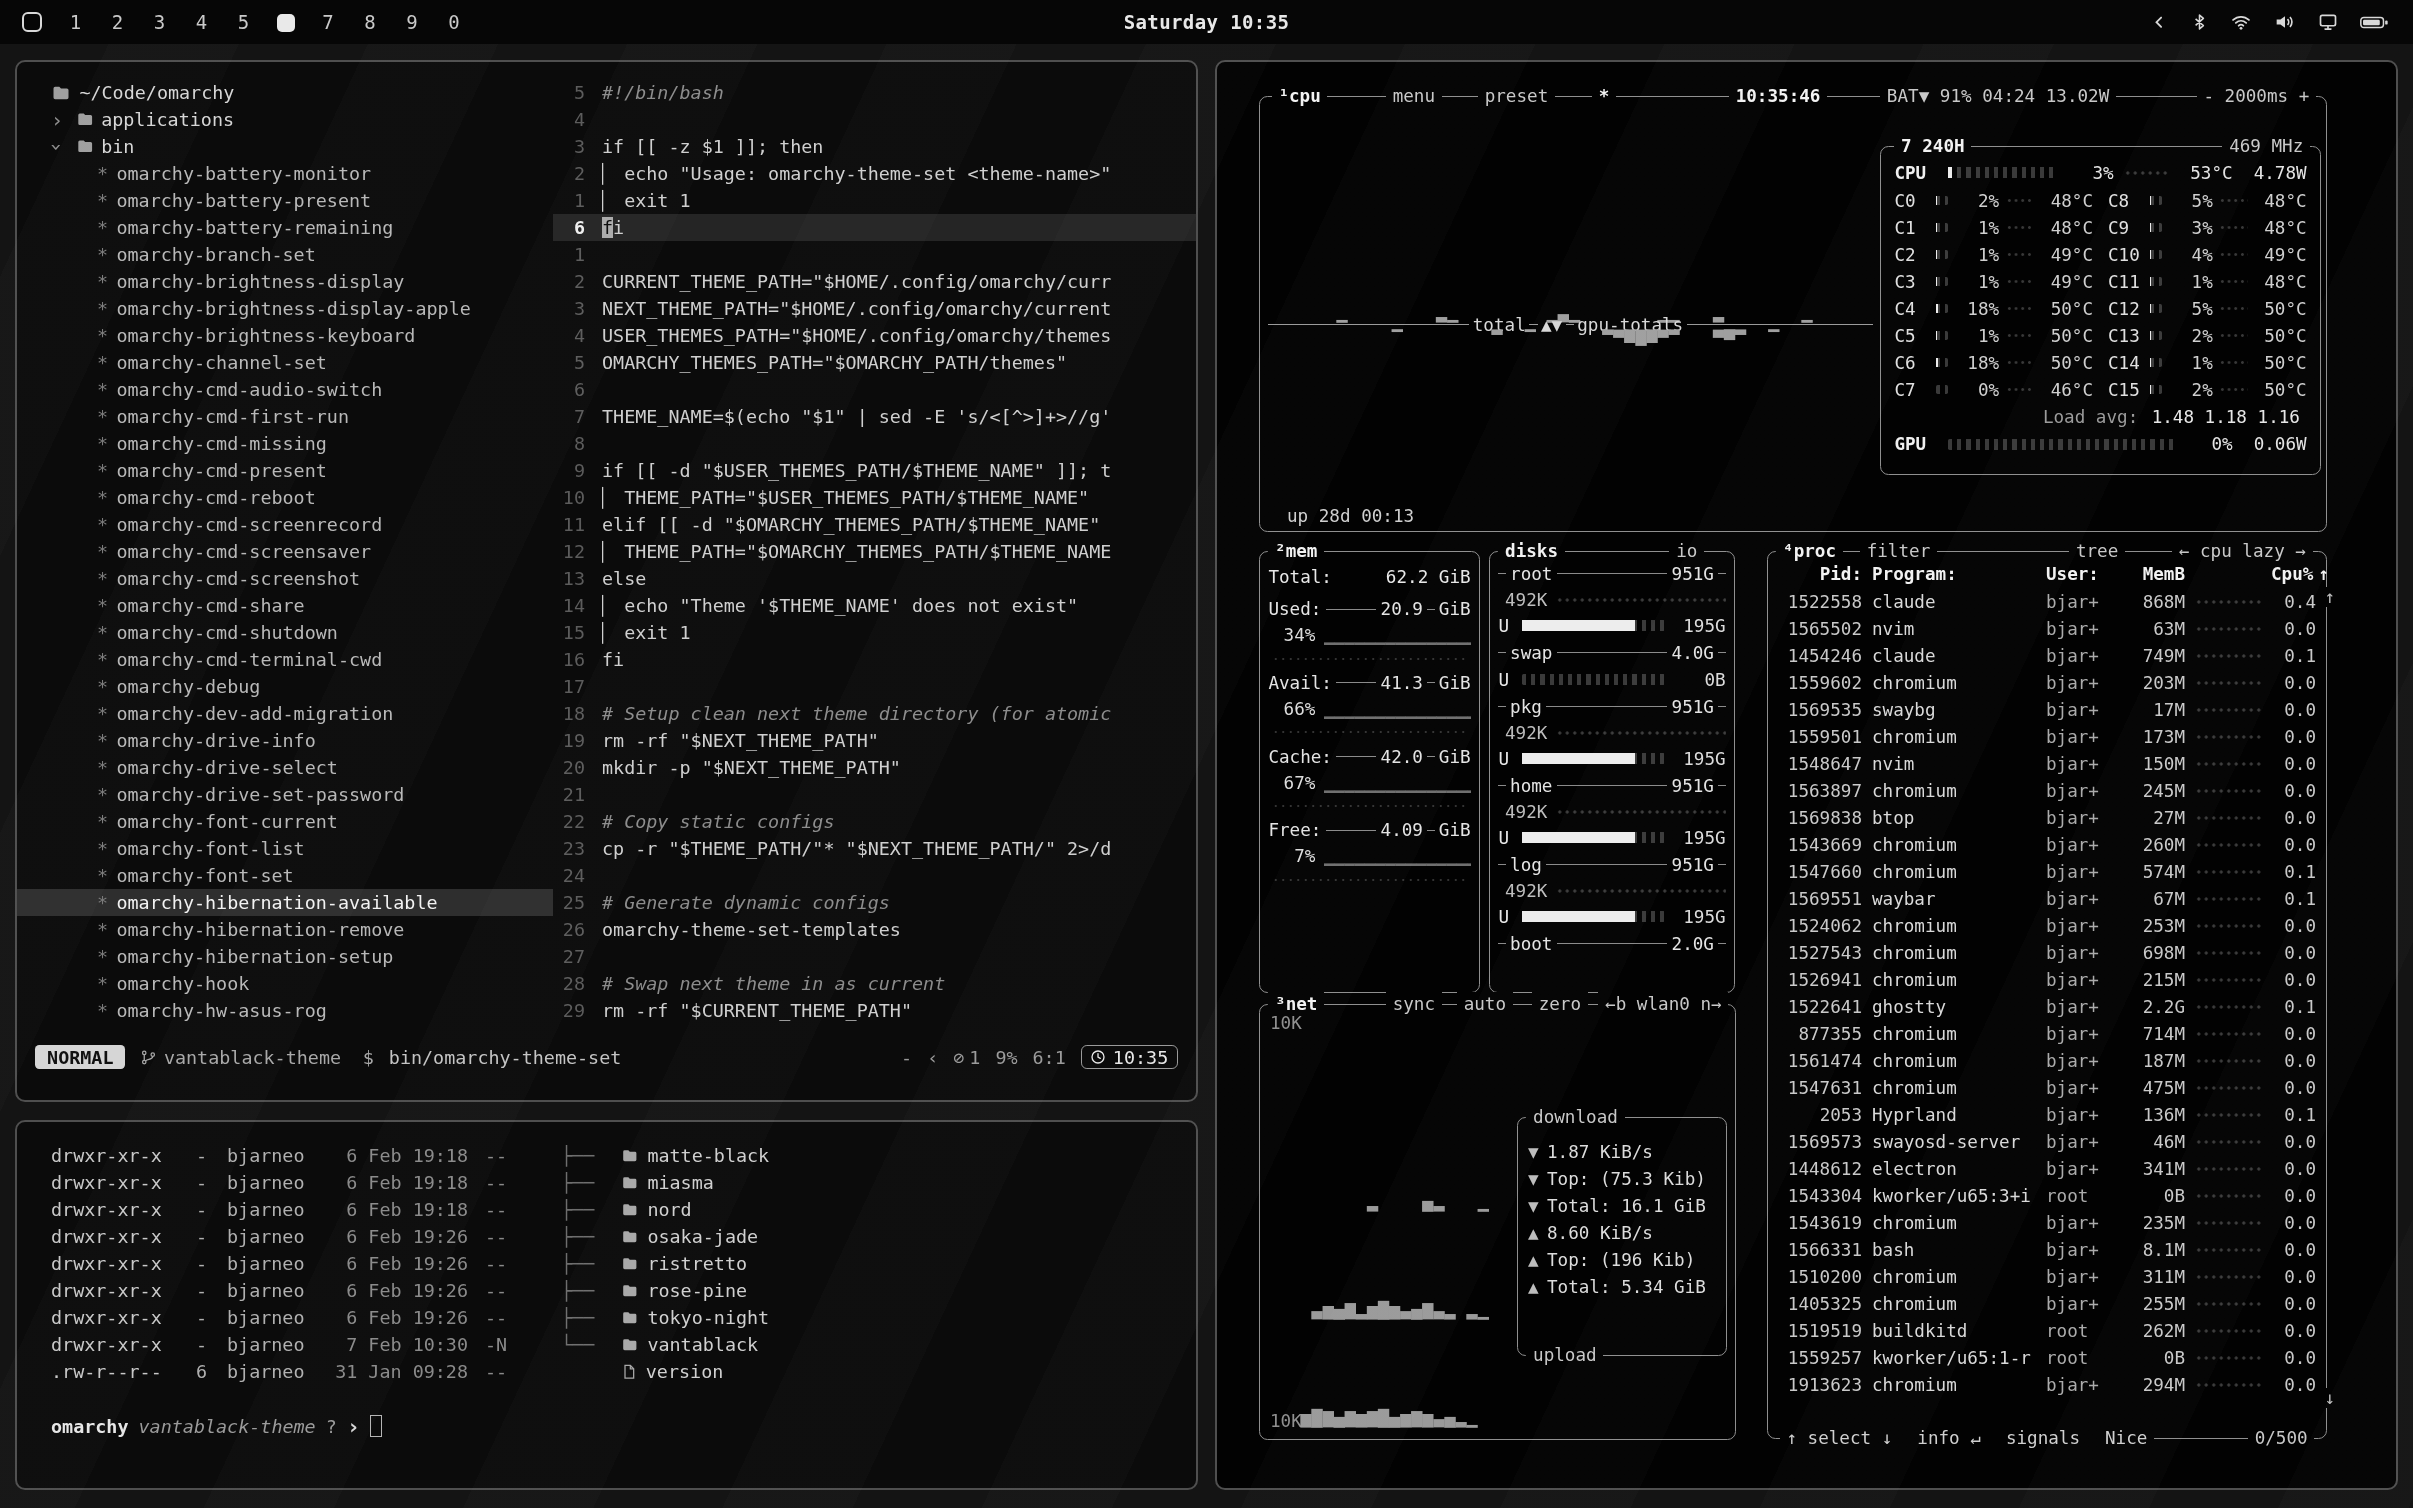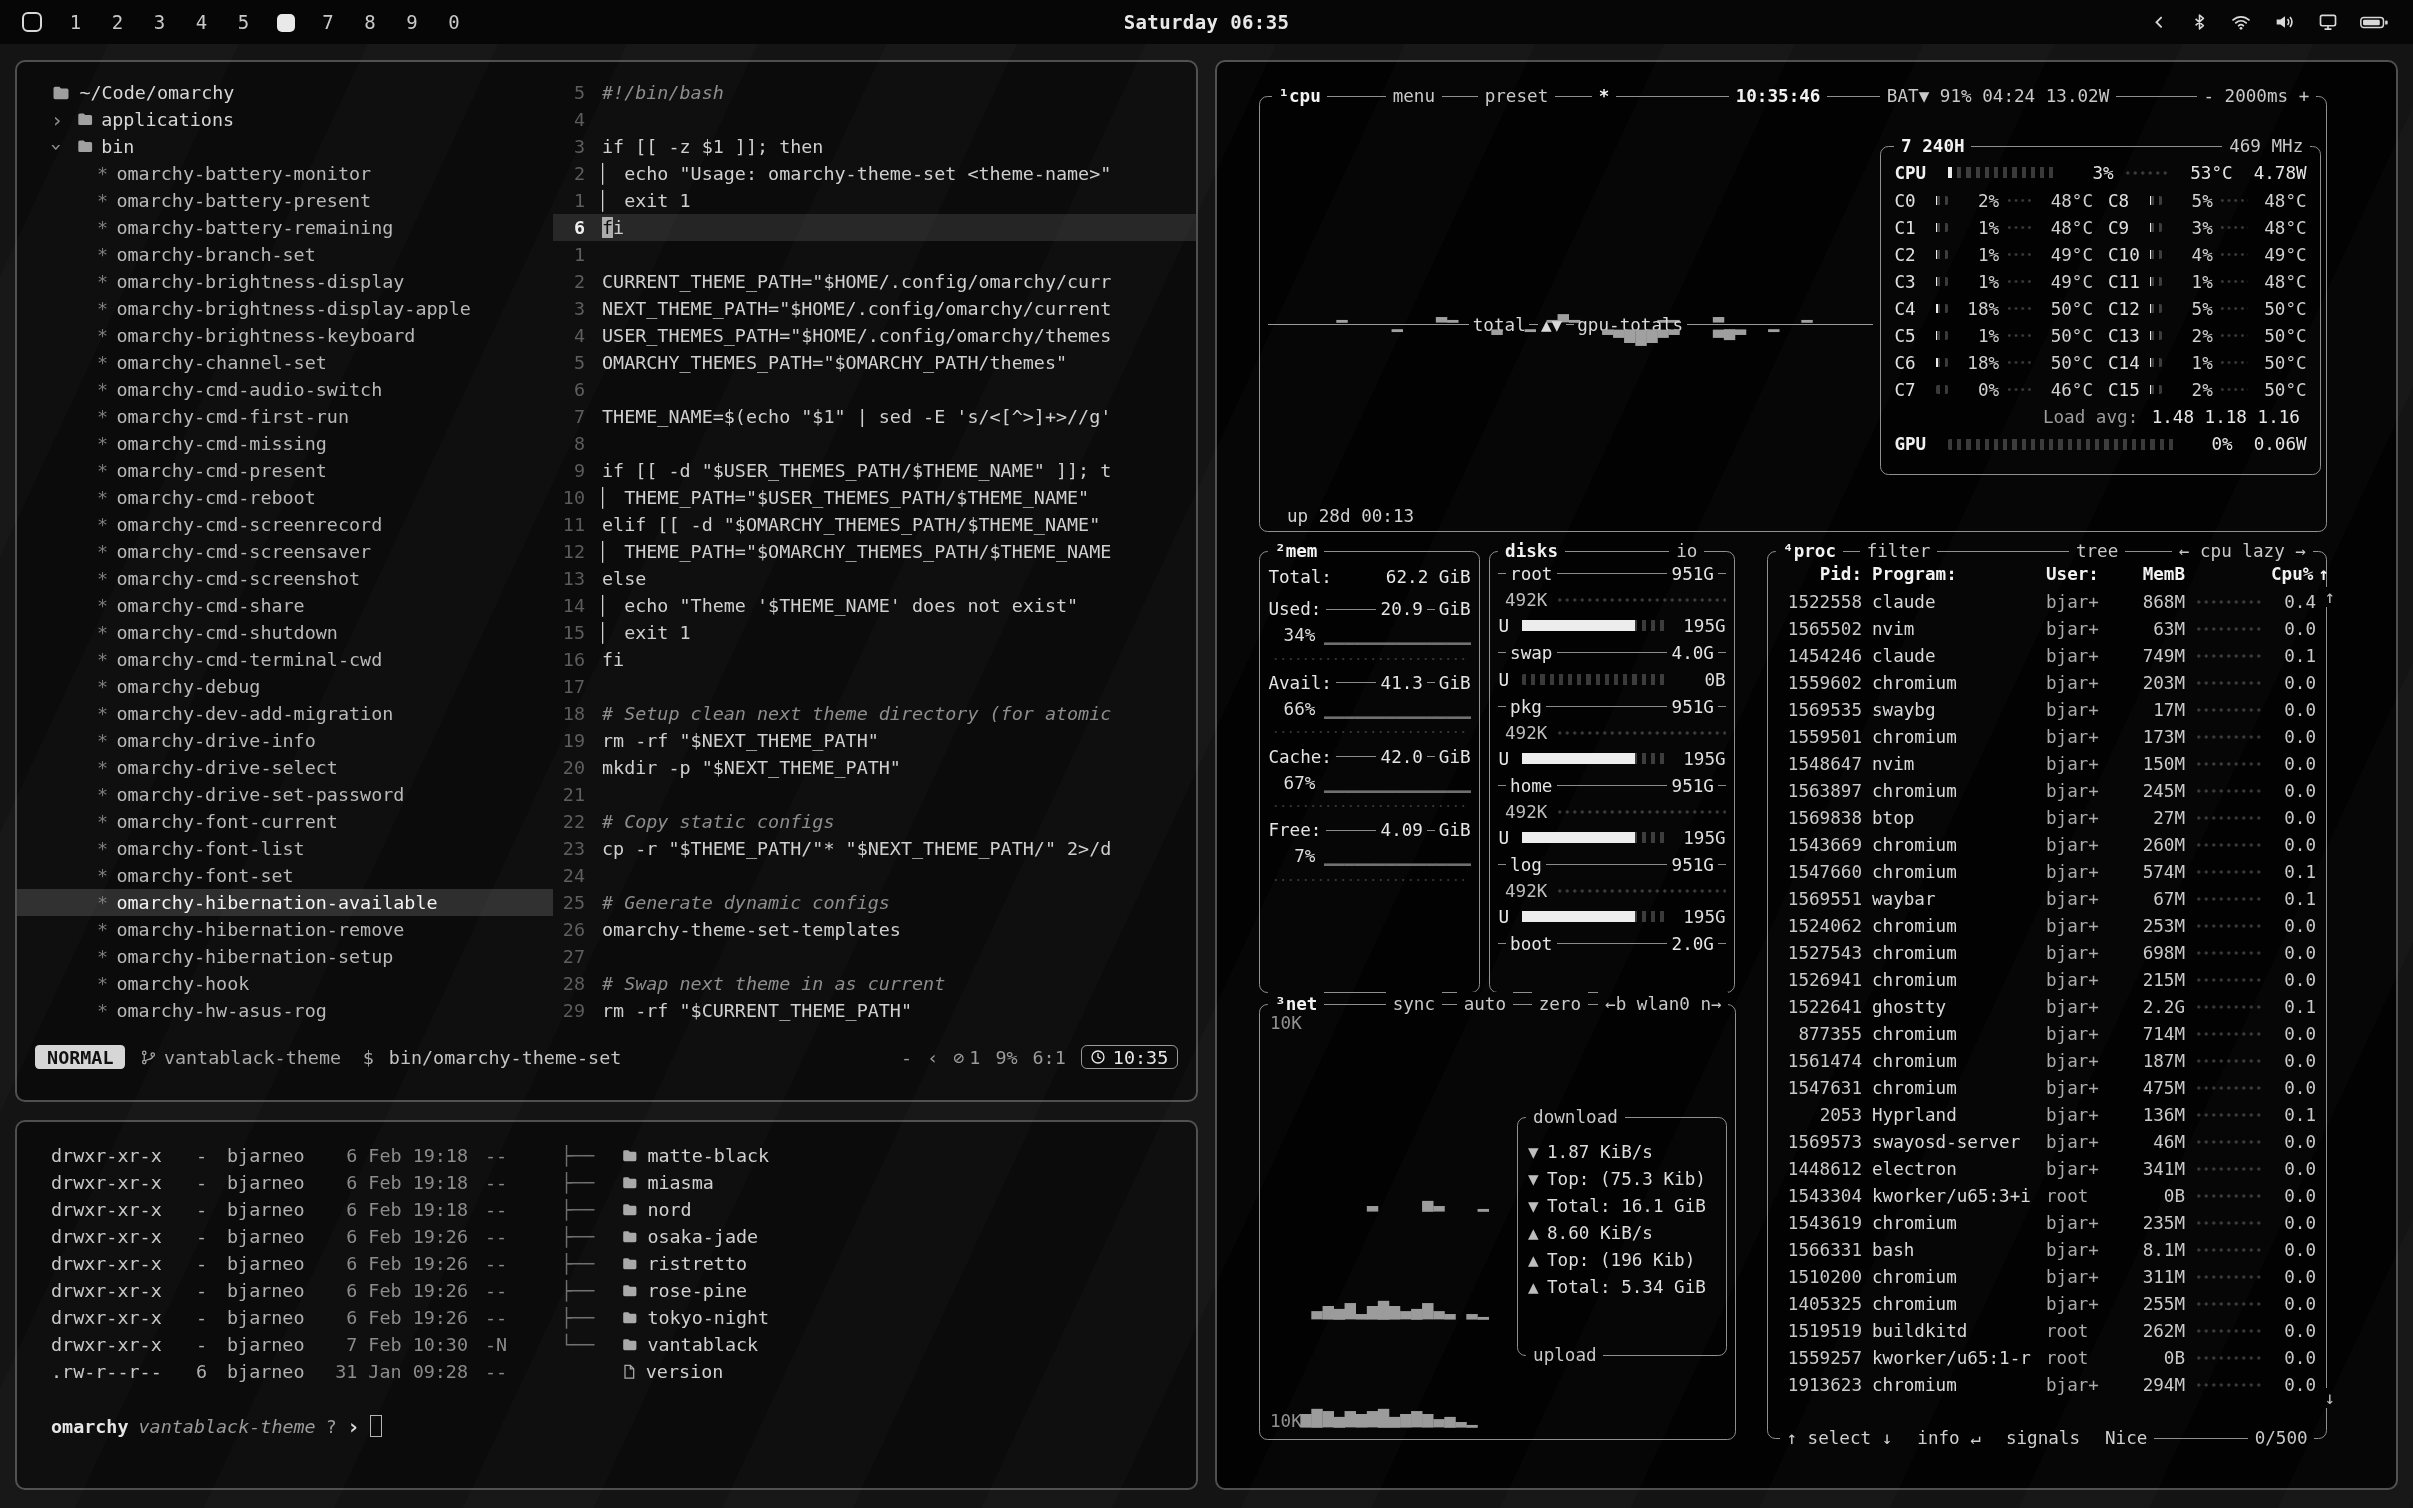--- a/index.html
+++ b/index.html
@@ -209,21 +209,21 @@
 
       <span class="ws"><span class="ws-num">7</span></span>
 
       <span class="ws"><span class="ws-num">8</span></span>
 
       <span class="ws"><span class="ws-num">9</span></span>
 
       <span class="ws"><span class="ws-num">0</span></span>
 
   </div>
-  <div class="tb-clock">Saturday 06:35</div>
+  <div class="tb-clock">Saturday 10:35</div>
   <div class="tb-right">
     <span class="tb-icon">
         <svg width="18.4" height="18.4" viewBox="0 0 24 24">
           <path d="M14.5 6l-6 6 6 6" fill="none" stroke="#d8d8d8" stroke-width="2.4" stroke-linecap="round"></path>
         </svg>
       </span>
     <span class="tb-icon">
         <svg width="17" height="20" viewBox="0 0 24 24">
           <path d="M6.5 7.5l11 9.5-5.5 4.8V2.2L17.5 7l-11 9.7" fill="none" stroke="#d8d8d8" stroke-width="2.2" stroke-linejoin="round"></path>
         </svg>

